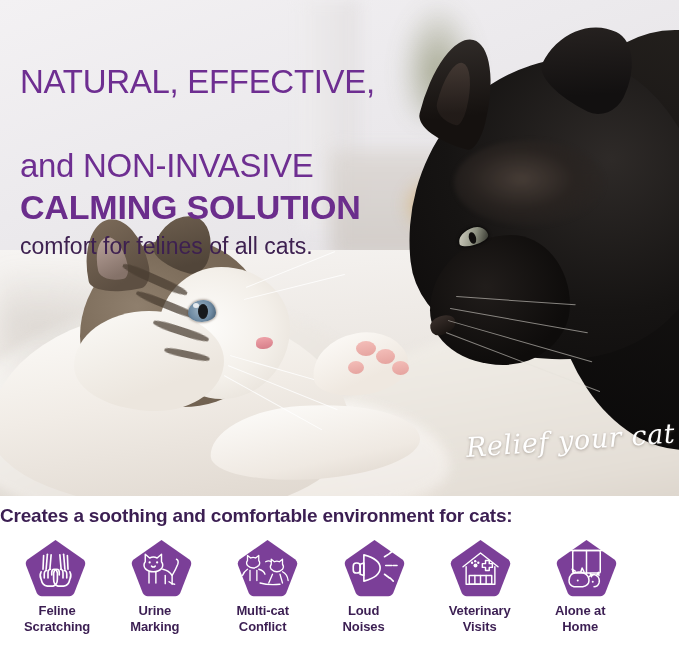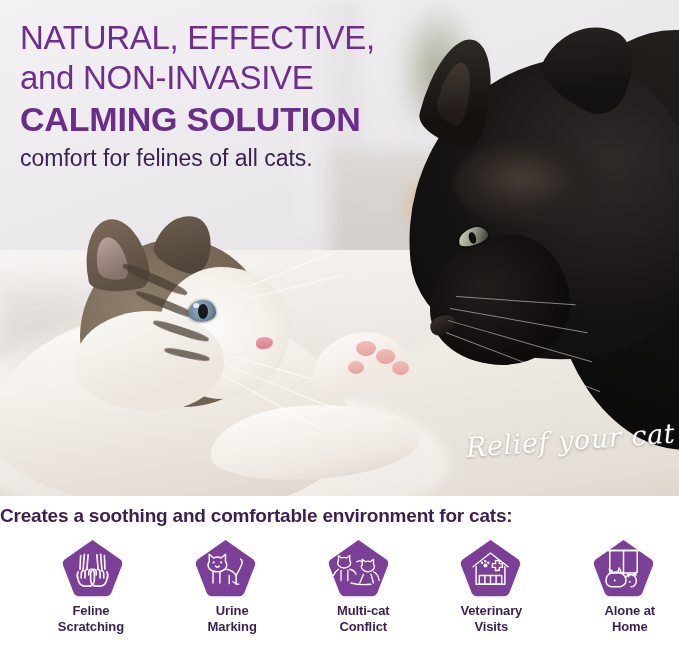--- a/index.html
+++ b/index.html
@@ -127,41 +127,41 @@
             border-radius:52% 48% 45% 55%/62% 58% 42% 38%;transform:rotate(-10deg);}
   .kit-toe{position:absolute;background:linear-gradient(170deg,#f4b9b4,#e39a96);
             border-radius:50%;opacity:.9;}
   .kit-leg{position:absolute;left:150px;top:190px;width:210px;height:74px;
             background:linear-gradient(172deg,#fdfcfa 0%,#efe9e2 70%,#e0d8cf 100%);
             border-radius:44% 56% 50% 50%/60% 55% 45% 40%;transform:rotate(-4deg);}
 
   
   .headline{position:absolute;left:20px;top:18px;width:430px;}
   .hl-1,.hl-2{font-size:33px;line-height:40px;color:#6E2E91;letter-spacing:-.3px;
-              font-weight:400;white-space:nowrap;}
+              font-weight:400;white-space:nowrap;margin-top:44px;}
   .hl-3{font-size:34px;line-height:42px;color:#6B2D8C;letter-spacing:-.2px;
         font-weight:700;white-space:nowrap;}
   .sub{margin-top:4px;font-size:23px;line-height:29px;color:#3D2050;font-weight:400;}
   .sub div{white-space:nowrap;}
 
   
   .script{position:absolute;left:466px;top:432px;font-size:27px;color:#ffffff;
           font-family:"DejaVu Serif",serif;font-style:italic;font-weight:400;
           letter-spacing:.6px;text-shadow:0 1px 3px rgba(90,80,70,.45);
           transform:rotate(-4deg);transform-origin:left center;white-space:nowrap;}
 
   
   .band{position:absolute;left:0;top:496px;width:679px;height:152px;background:#fff;}
   .band-title{position:absolute;left:0;top:8px;width:679px;text-align:left;
               font-size:19px;line-height:24px;color:#3B1E52;font-weight:700;
               letter-spacing:-.2px;}
 
   .icons{position:absolute;left:0;top:42px;width:679px;height:110px;
          display:flex;justify-content:space-between;padding:0 24px;box-sizing:border-box;}
-  .icon-cell{width:100px;display:flex;flex-direction:column;align-items:flex-end;}
+  .icon-cell{width:100px;display:flex;flex-direction:column;align-items:flex-start;}
   .penta{width:63px;height:60px;display:block;}
   .icon-label{margin-top:5px;text-align:center;font-size:13px;line-height:16px;
               color:#3B1E52;font-weight:700;letter-spacing:-.1px;}
   .icon-label span{display:block;}
 </style>
 </head>
 <body>
 
 <div id="page">
 
@@ -304,20 +304,40 @@
             <path d="M38 72 q14 4 32 2"></path>
             <path d="M47 38 q5 -3 9 0"></path>
           </g>
         </svg>
         <div class="icon-label">
           <span>Multi-cat</span>
           <span>Conflict</span>
         </div>
       </div>
 
+      <div class="icon-cell">
+        <svg class="penta" viewBox="0 0 100 96">
+          <path d="M50 3 L94 34 A9 9 0 0 1 97 44 L80 88 A9 9 0 0 1 72 93 L28 93 A9 9 0 0 1 20 88 L3 44 A9 9 0 0 1 6 34 Z" fill="#7B3F98"></path>
+          <g fill="none" stroke="#fff" stroke-width="2.6" stroke-linecap="round" stroke-linejoin="round">
+            <rect x="16" y="40" width="11" height="16" rx="5"></rect>
+            <path d="M27 42 l6 -2 l0 20 l-6 -2 Z"></path>
+            <path d="M33 27 q26 7 26 21 q0 14 -26 21 Z"></path>
+            <path d="M66 30 l8 -5"></path>
+              <path d="M68 44 l10 0"></path>
+              <path d="M66 58 l8 6"></path>
+            <path d="M75 24 l5 -4"></path>
+              <path d="M80 44 l6 0"></path>
+              <path d="M75 64 l5 5"></path>
+          </g>
+        </svg>
+        <div class="icon-label">
+          <span>Loud</span>
+          <span>Noises</span>
+        </div>
+      </div>
 
       <div class="icon-cell">
         <svg class="penta" viewBox="0 0 100 96">
           <path d="M50 3 L94 34 A9 9 0 0 1 97 44 L80 88 A9 9 0 0 1 72 93 L28 93 A9 9 0 0 1 20 88 L3 44 A9 9 0 0 1 6 34 Z" fill="#7B3F98"></path>
           <g fill="none" stroke="#fff" stroke-width="2.3" stroke-linecap="round" stroke-linejoin="round">
             <path d="M22 46 L50 24 L78 46"></path>
             <path d="M27 46 l0 28 l46 0 l0 -28"></path>
             <rect x="32" y="60" width="36" height="14"></rect>
             <path d="M41 60 l0 14"></path>
               <path d="M50 60 l0 14"></path>

